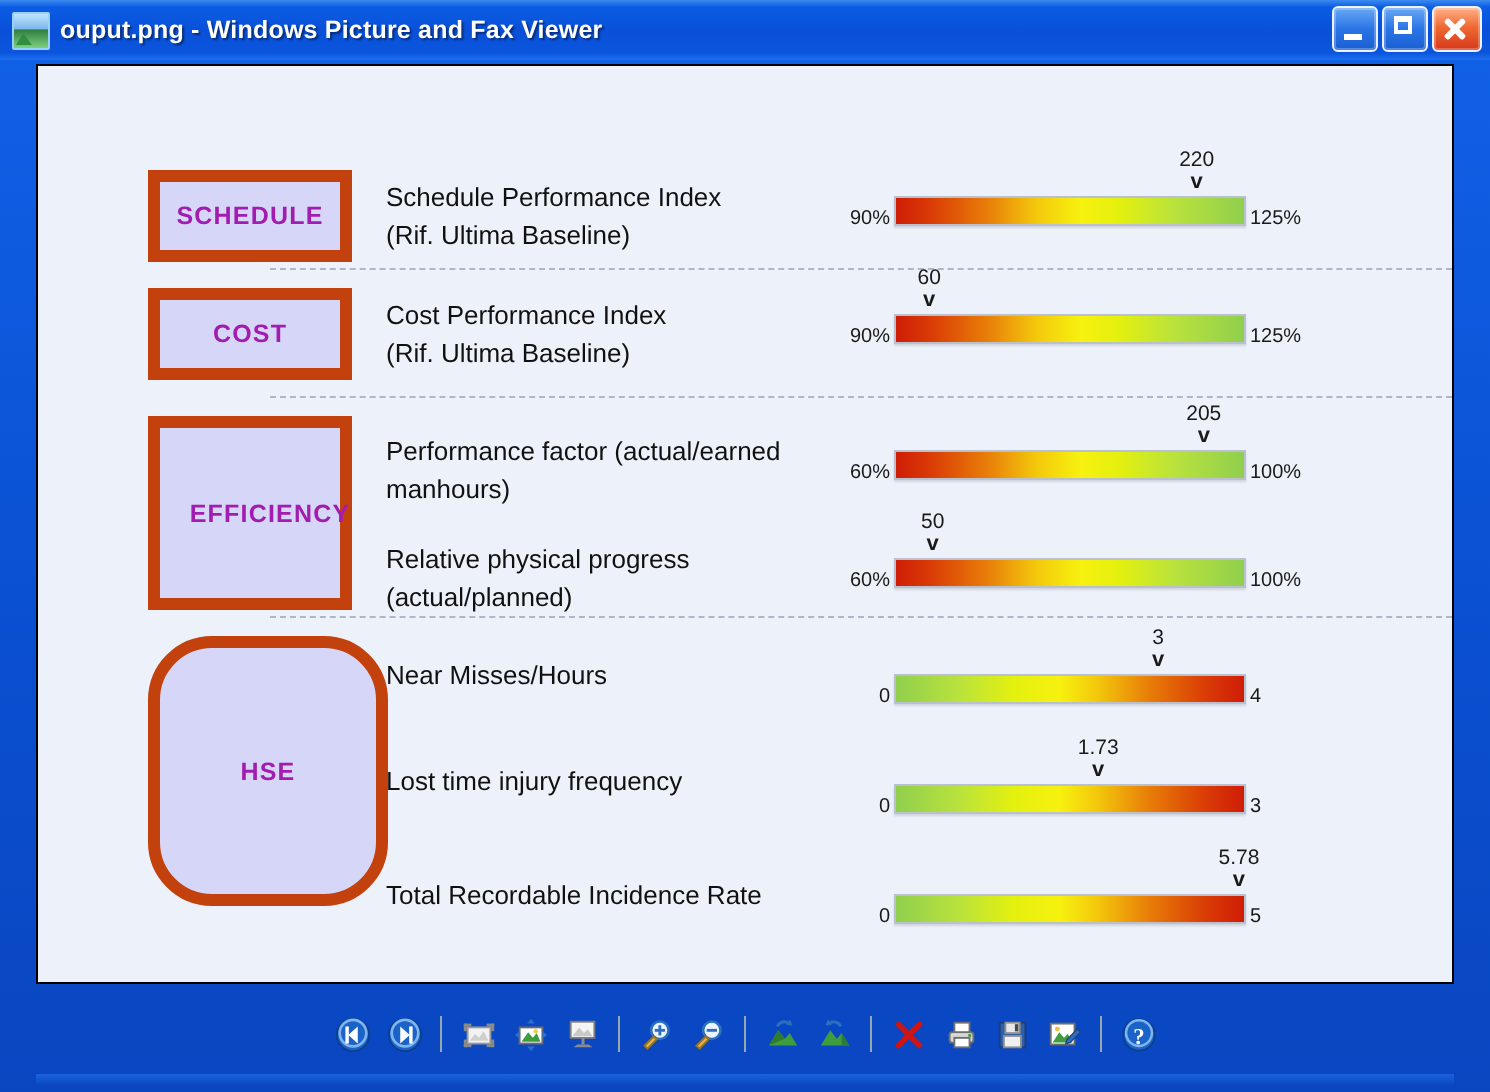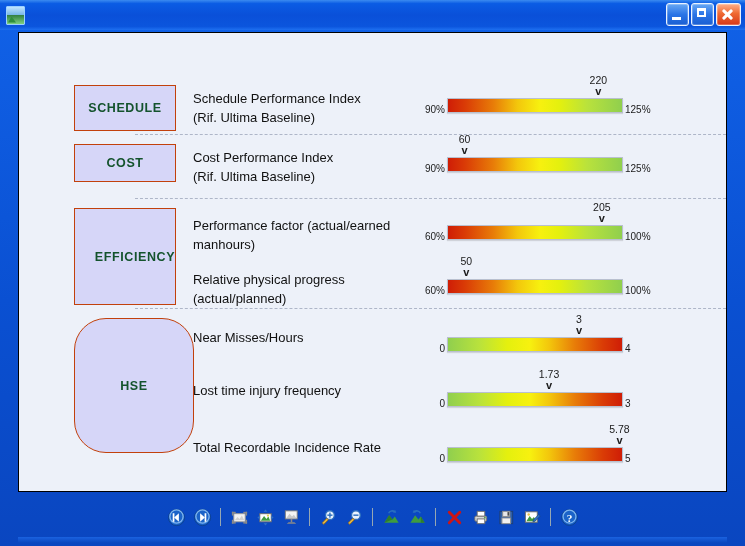--- a/index.html
+++ b/index.html
@@ -60,23 +60,23 @@
   .wbtn.close .g::after{transform:rotate(-45deg);}
 
   
   .canvas{
     position:absolute;left:18px;top:32px;width:709px;height:460px;
     background:#edf1f9;border:1px solid #000;box-sizing:border-box;
   }
 
   .cat-box{
     position:absolute;
-    background:#d6d6f8;border:1px solid #c2410c;
+    background:#d6d6f8;border:6px solid #c2410c;
     display:flex;align-items:center;justify-content:center;
-    font-size:12.5px;font-weight:bold;color:#14532d;letter-spacing:.6px;
+    font-size:12.5px;font-weight:bold;color:#a21caf;letter-spacing:.6px;
     box-sizing:border-box;
   }
 
   .kpi-label{
     position:absolute;font-size:13px;color:#111;line-height:19px;
     white-space:pre-line;
   }
 
   .sep{
     position:absolute;height:0;border-top:1px dashed #aeb6c8;
@@ -122,20 +122,21 @@
     background:linear-gradient(180deg,#1a62e0,#0a46bd);
   }
 </style>
 </head>
 <body>
 
 <div id="app">
 
   <div class="titlebar">
     <div class="tb-icon"></div>
+    <div class="tb-title">ouput.png - Windows Picture and Fax Viewer</div>
     <div class="tb-btns">
       <div class="wbtn min">
           <span class="g"></span>
         </div>
       <div class="wbtn max">
           <span class="g"></span>
         </div>
       <div class="wbtn close">
           <span class="g"></span>
         </div>
@@ -149,21 +150,21 @@
         </div>
         <div class="kpi-label" style="left: 174px; top: 56px;">Schedule Performance Index
 (Rif. Ultima Baseline)</div>
         <div class="gauge" style="left: 428px; top: 65px; width: 176px; height: 15px;">
           <div class="bar fwd" style="width: 176px;"></div>
           <div class="tick-min">90%</div>
           <div class="tick-max">125%</div>
           <div class="marker" style="left: 86%; top: -23px;"><span>220</span><span class="v">v</span></div>
         </div>
         <div class="sep" style="left: 116px; right: 0px; top: 101px;"></div>
-        <div class="cat-box" style="left: 55px; top: 111px; width: 102px; height: 38px;">
+        <div class="cat-box" style="left: 55px; top: 111px; width: 102px; height: 46px;">
           <span>COST</span>
         </div>
         <div class="kpi-label" style="left: 174px; top: 115px;">Cost Performance Index
 (Rif. Ultima Baseline)</div>
         <div class="gauge" style="left: 428px; top: 124px; width: 176px; height: 15px;">
           <div class="bar fwd" style="width: 176px;"></div>
           <div class="tick-min">90%</div>
           <div class="tick-max">125%</div>
           <div class="marker" style="left: 10%; top: -23px;"><span>60</span><span class="v">v</span></div>
         </div>

